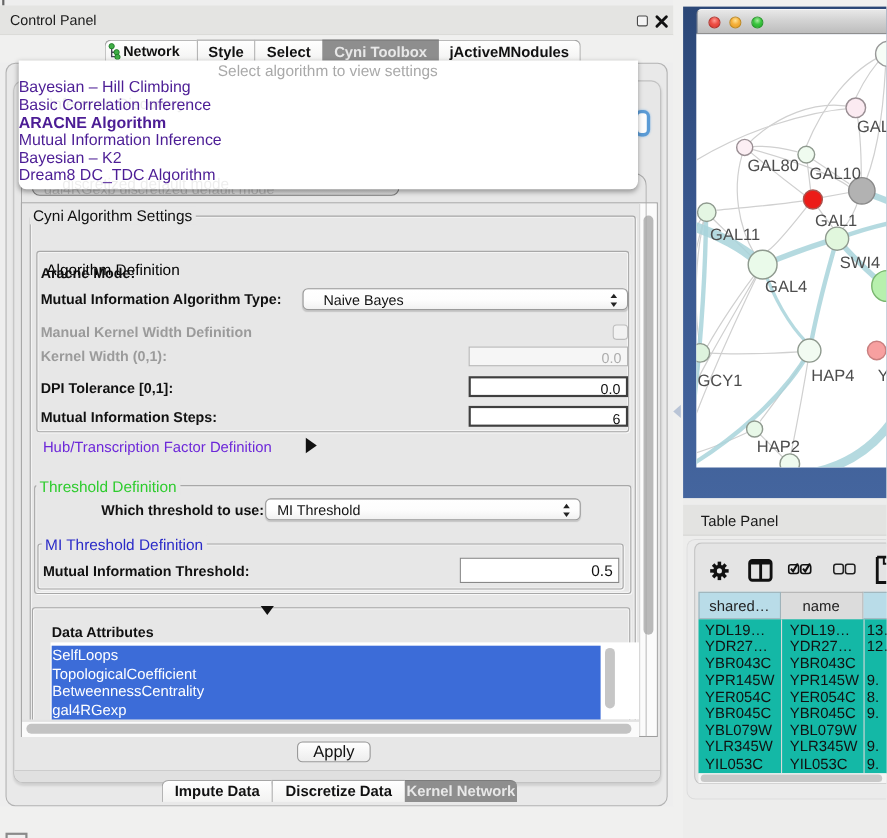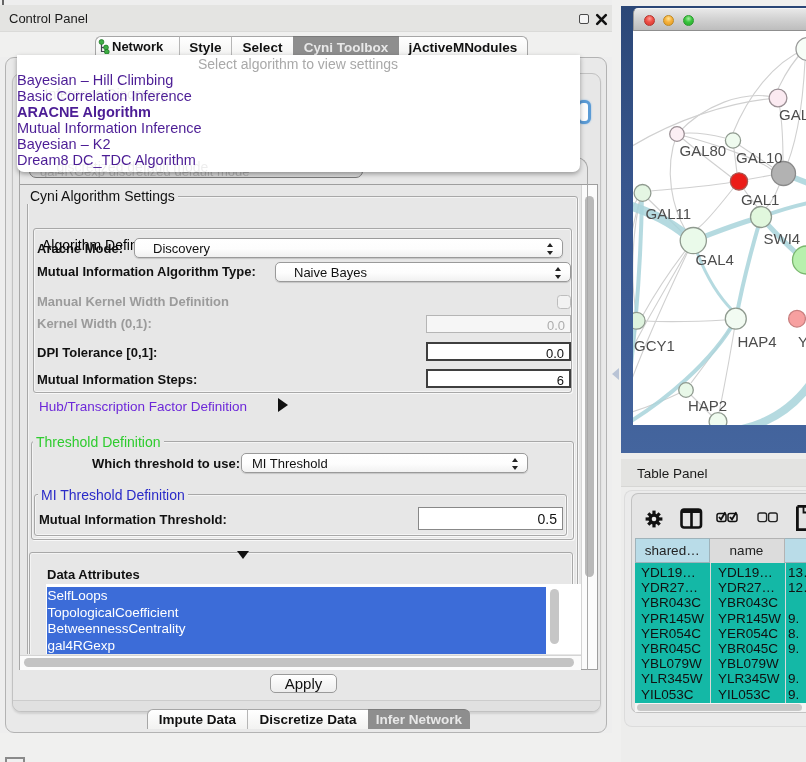--- a/index.html
+++ b/index.html
@@ -58,24 +58,20 @@
 <div class="abs" style="left:20px;top:185px;width:561px;height:469px;overflow:hidden;background:#e7e7e7;">
  <div class="abs" style="left:0;top:0;width:561px;height:469px;">
 
   <div class="grp" style="left:7px;top:11px;width:551px;height:470px;"></div>
   <div class="gt" style="left:7px;top:3px;color:#111;">Cyni Algorithm Settings</div>
 
   <div class="grp" style="left:13px;top:43px;width:539px;height:165px;"></div>
   <div class="gt" style="left:19px;top:52px;color:#000000;">Algorithm Definition</div>
 
   <div class="lbl abs" style="left:17px;top:56px;">Aracne Mode:</div>
-  <div class="combo" style="left:114px;top:53px;width:429px;height:20px;">
-        <span class="ct">Discovery</span>
-        <span class="updn"></span>
-      </div>
   <div class="lbl abs" style="left:17px;top:79px;">Mutual Information Algorithm Type:</div>
   <div class="combo" style="left:255px;top:77px;width:296px;height:20px;">
         <span class="ct">Naive Bayes</span>
         <span class="updn"></span>
       </div>
 
   <div class="lbl abs" style="left:17px;top:109px;color:#9b9b9b;text-align:right;">Manual Kernel Width Definition</div>
   <div class="abs" style="left:537px;top:110px;width:14px;height:14px;border:1.5px solid #bdbdbd;border-radius:3.5px;background:#f2f2f2;"></div>
   <div class="lbl abs" style="left:17px;top:131px;color:#9b9b9b;">Kernel Width (0,1):</div>
   <div class="field" style="left:406px;top:130px;width:145px;height:18px;border:1px solid #b5b5b5;background:#f6f6f6;color:#adadad;">0.0</div>
@@ -129,21 +125,21 @@
   <div class="abs" style="left:0;top:0;width:563px;height:18px;font-size:14px;color:#a9a9a9;text-align:center;padding-top:1px;">Select algorithm to view settings</div>
   <div class="abs" style="left:28px;top:31px;font-size:14px;color:#000;opacity:0.08;">Inference Discovery</div>
   <div class="abs" style="left:22px;top:104px;font-size:14px;color:#000;opacity:0.07;margin-left:18px;">discretized default mode</div>
   <div class="abs" style="left:0.5px;top:17px;font-size:14.5px;color:#4c1d95;line-height:16.1px;white-space:nowrap;">Bayesian – Hill Climbing<br>Basic Correlation Inference<br><b>ARACNE Algorithm</b><br>Mutual Information Inference<br>Bayesian – K2<br>Dream8 DC_TDC Algorithm</div>
 </div>
 
 <div class="abs" style="left:270px;top:674px;width:67px;height:19px;background:linear-gradient(180deg,#ffffff,#ededed);border:1px solid #9a9a9a;border-radius:5px;text-align:center;font-size:15px;line-height:18px;color:#111;">Apply</div>
 
 <div class="btab" style="left:147px;width:100px;border-left:1px solid #a6a6a6;border-radius:6px 0 0 0;">Impute Data</div>
 <div class="btab" style="left:247px;width:121px;border-left:1px solid #b6b6b6;">Discretize Data</div>
-<div class="btab" style="left:368px;width:102px;background:#8e8e8e;color:#e8e8e8;border-top:1px solid #7b7b7b;border-radius:0 6px 0 0;">Infer Network</div>
+<div class="btab" style="left:368px;width:102px;background:#8e8e8e;color:#e8e8e8;border-top:1px solid #7b7b7b;border-radius:0 6px 0 0;">Kernel Network</div>
 
 <div class="abs" style="left:5px;top:757px;width:20px;height:10px;border:2px solid #8a8a8a;background:#f0f0f0;"></div>
 
 <div class="abs" style="left:612px;top:368px;width:0;height:0;border-top:6px solid transparent;border-bottom:6px solid transparent;border-right:7px solid #b9c4d6;"></div>
 
 <div class="abs" style="left:621px;top:6px;width:185px;height:447px;background:linear-gradient(180deg,#2b4777 0%,#38568d 40%,#44659e 100%);"></div>
 
 <div class="abs" style="left:633px;top:8px;width:173px;height:23px;background:linear-gradient(180deg,#e8e8e8 0%,#d3d3d3 45%,#bdbdbd 100%);border-top:1px solid #f5f5f5;border-left:1px solid #9a9a9a;border-bottom:1px solid #8f8f8f;border-radius:5px 0 0 0;"></div>
 <div class="abs" style="left:643.5px;top:15px;width:11px;height:11px;border-radius:50%;background:radial-gradient(circle at 50% 30%,#ff9a93 0%,#ee4f46 45%,#d83730 100%);border:0.5px solid #b4342e;"></div>
 <div class="abs" style="left:663px;top:15px;width:11px;height:11px;border-radius:50%;background:radial-gradient(circle at 50% 30%,#ffe396 0%,#f6b13b 45%,#e09a23 100%);border:0.5px solid #c08a22;"></div>

